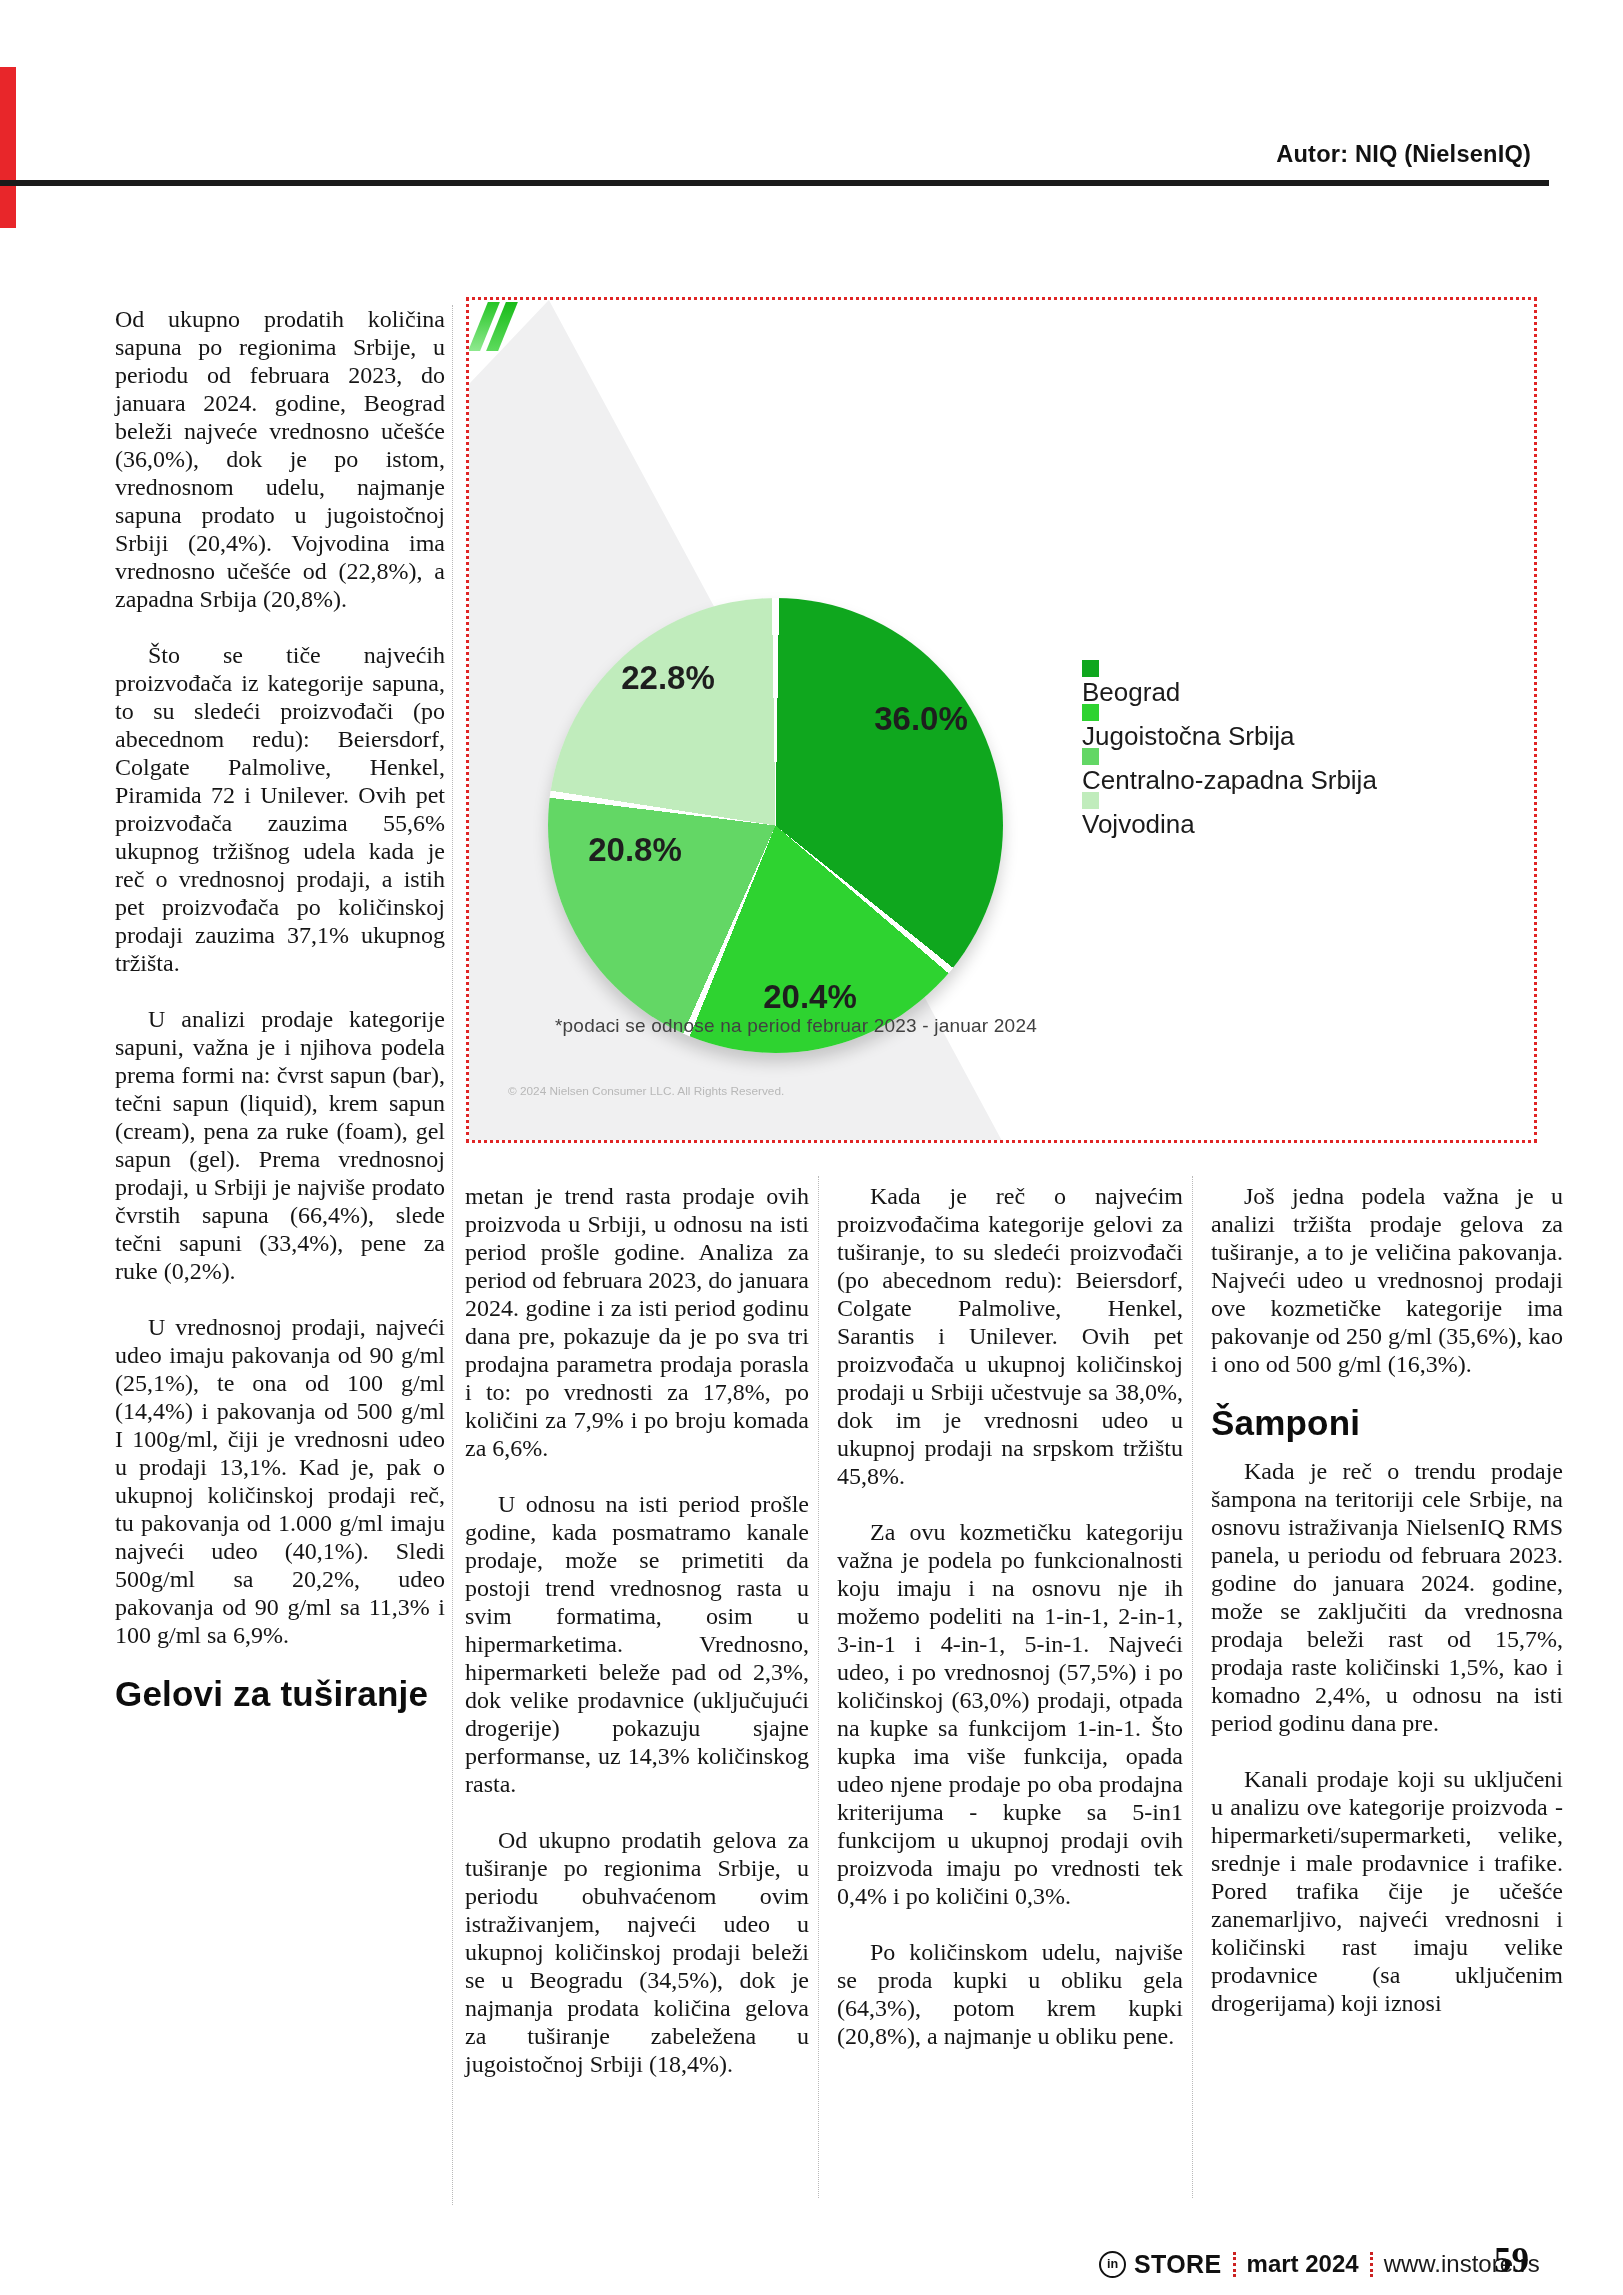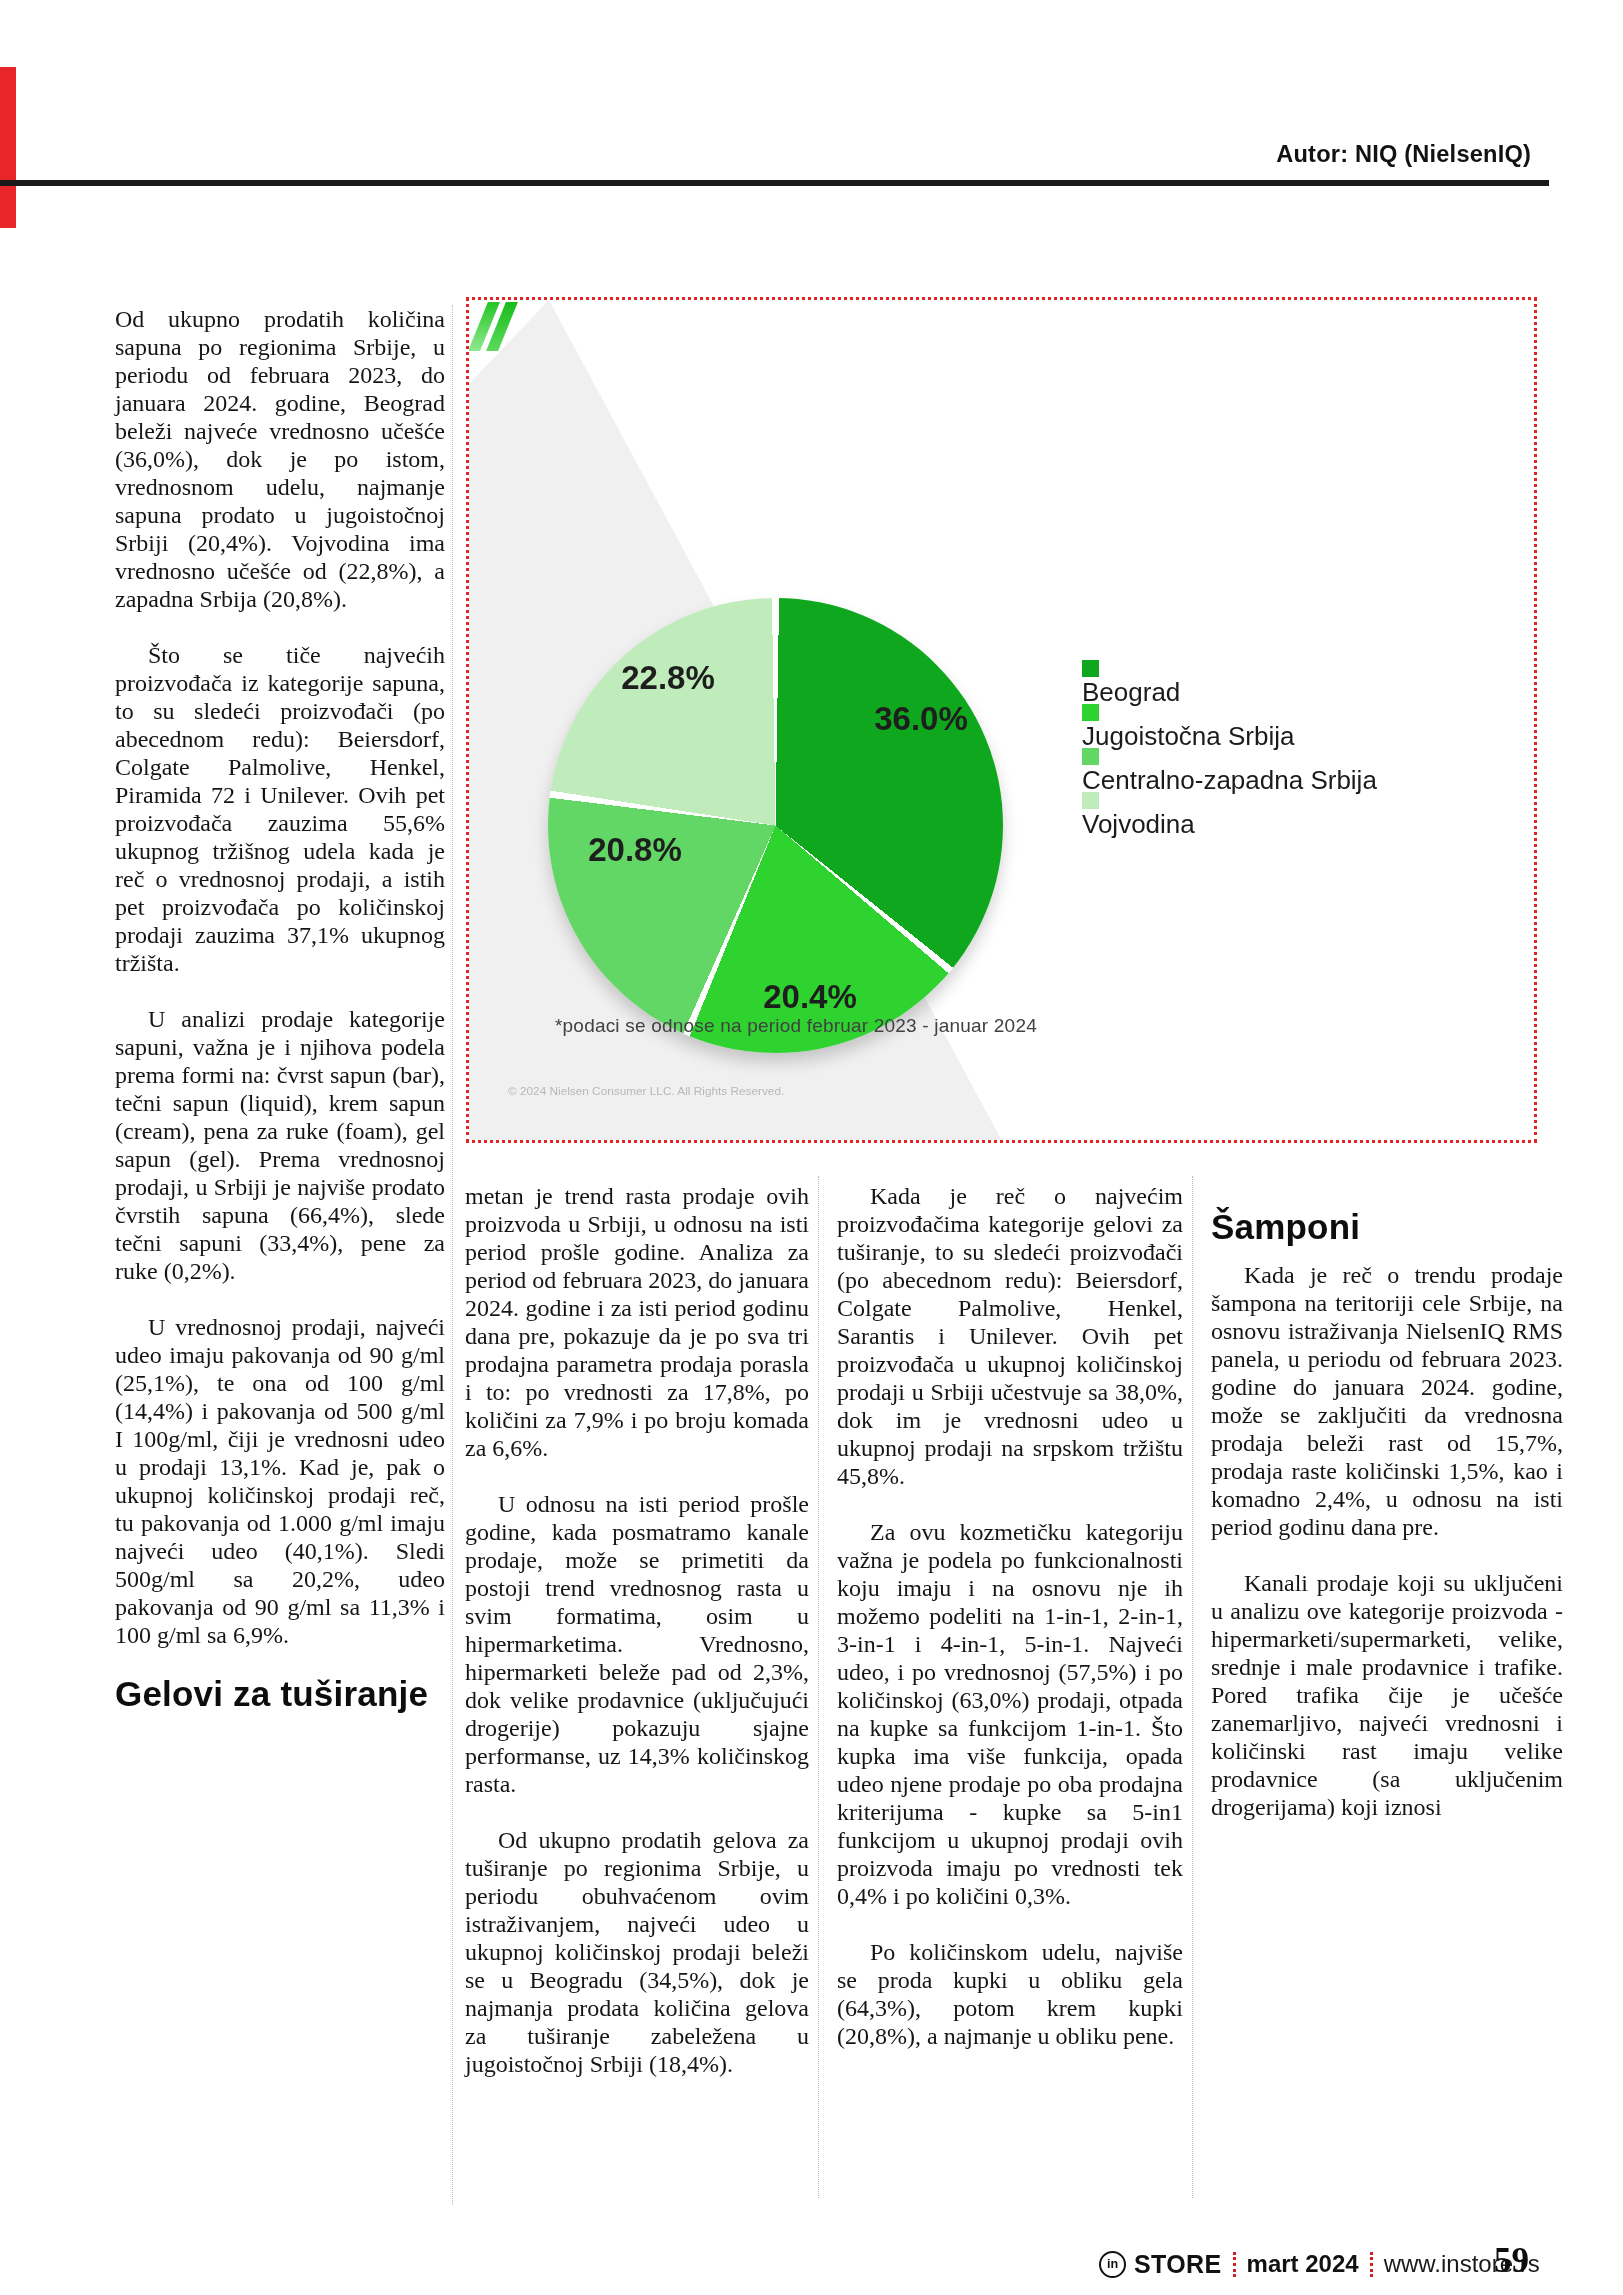--- a/index.html
+++ b/index.html
@@ -134,20 +134,21 @@
   <p>Od ukupno prodatih gelova za tuširanje po regionima Srbije, u periodu obuhvaćenom ovim istraživanjem, najveći udeo u ukupnoj količinskoj prodaji beleži se u Beogradu (34,5%), dok je najmanja prodata količina gelova za tuširanje zabeležena u jugoistočnoj Srbiji (18,4%).</p>
 </div>
 
 <div class="abs col col3">
   <p class="indent">Kada je reč o najvećim proizvođačima kategorije gelovi za tuširanje, to su sledeći proizvođači (po abecednom redu): Beiersdorf, Colgate Palmolive, Henkel, Sarantis i Unilever. Ovih pet proizvođača u ukupnoj količinskoj prodaji u Srbiji učestvuje sa 38,0%, dok im je vrednosni udeo u ukupnoj prodaji na srpskom tržištu 45,8%.</p>
   <p>Za ovu kozmetičku kategoriju važna je podela po funkcionalnosti koju imaju i na osnovu nje ih možemo podeliti na 1-in-1, 2-in-1, 3-in-1 i 4-in-1, 5-in-1. Najveći udeo, i po vrednosnoj (57,5%) i po količinskoj (63,0%) prodaji, otpada na kupke sa funkcijom 1-in-1. Što kupka ima više funkcija, opada udeo njene prodaje po oba prodajna kriterijuma - kupke sa 5-in1 funkcijom u ukupnoj prodaji ovih proizvoda imaju po vrednosti tek 0,4% i po količini 0,3%.</p>
   <p>Po količinskom udelu, najviše se proda kupki u obliku gela (64,3%), potom krem kupki (20,8%), a najmanje u obliku pene.</p>
 </div>
 
 <div class="abs col col4">
+  <p class="indent">Još jedna podela važna je u analizi tržišta prodaje gelova za tuširanje, a to je veličina pakovanja. Najveći udeo u vrednosnoj prodaji ove kozmetičke kategorije ima pakovanje od 250 g/ml (35,6%), kao i ono od 500 g/ml (16,3%).</p>
   <div class="section-heading">Šamponi</div>
   <p class="indent">Kada je reč o trendu prodaje šampona na teritoriji cele Srbije, na osnovu istraživanja NielsenIQ RMS panela, u periodu od februara 2023. godine do januara 2024. godine, može se zaključiti da vrednosna prodaja beleži rast od 15,7%, prodaja raste količinski 1,5%, kao i komadno 2,4%, u odnosu na isti period godinu dana pre.</p>
   <p>Kanali prodaje koji su uključeni u analizu ove kategorije proizvoda - hipermarketi/supermarketi, velike, srednje i male prodavnice i trafike. Pored trafika čije je učešće zanemarljivo, najveći vrednosni i količinski rast imaju velike prodavnice (sa uključenim drogerijama) koji iznosi</p>
 </div>
 
 <div class="abs footer-left">
   <span class="in-circle">in</span>
   <span class="store">STORE</span>
   <span class="foot-sep"></span>
   <span class="issue">mart 2024</span>

